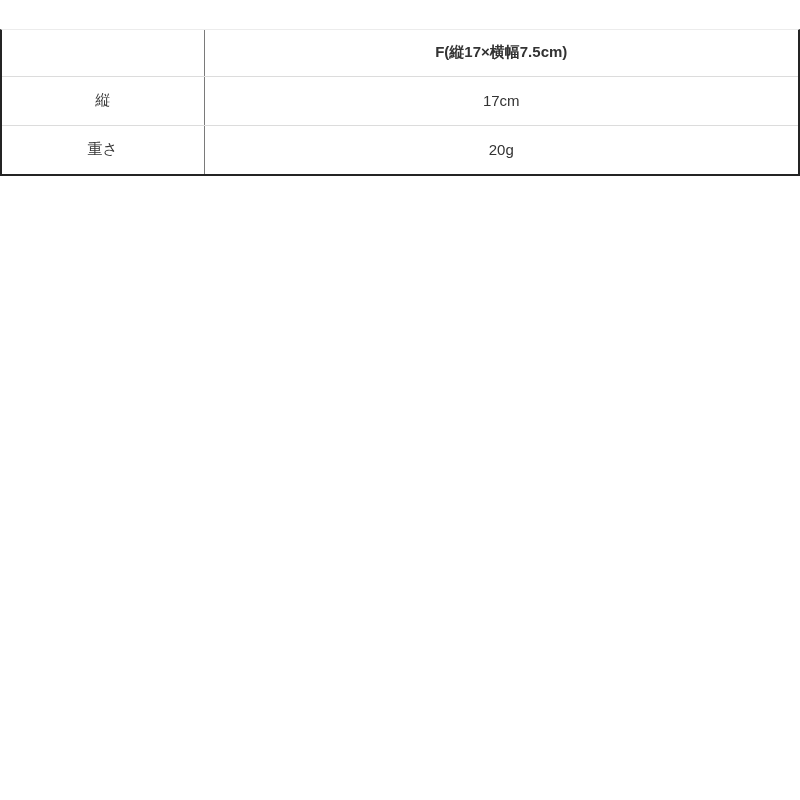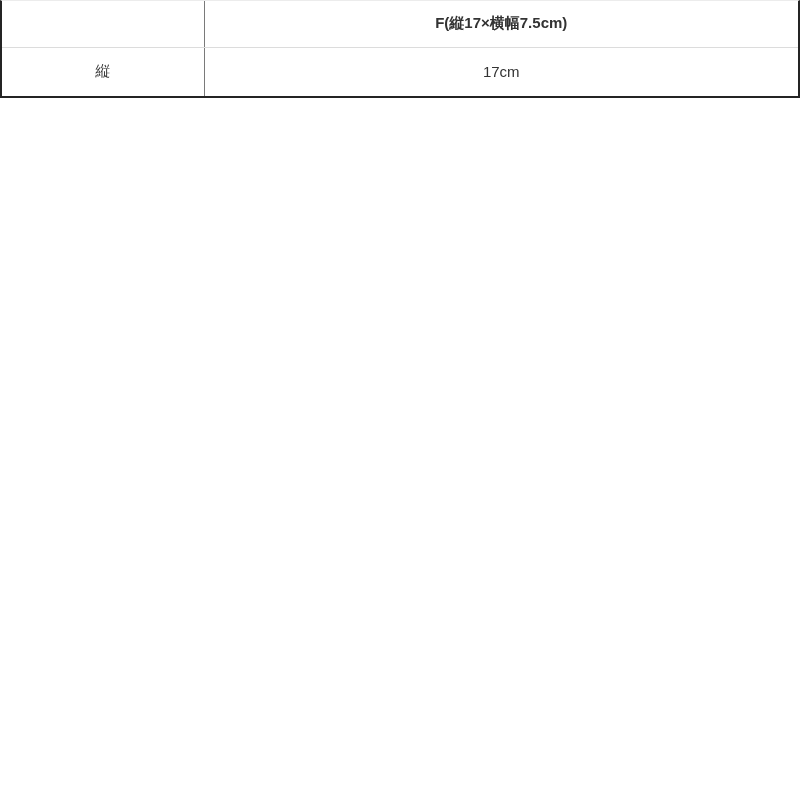--- a/index.html
+++ b/index.html
@@ -15,20 +15,21 @@
     height: 800px;
     background: #ffffff;
   }
   .spec-table-wrap {
     width: 800px;
     border-left: 2px solid #242424;
     border-right: 2px solid #242424;
     border-bottom: 2px solid #242424;
     border-top: 1px solid #ececec;
     background: #ffffff;
+    margin-top: 29px;
   }
   table.spec-table {
     width: 100%;
     border-collapse: collapse;
     table-layout: fixed;
   }
   table.spec-table th,
   table.spec-table td {
     text-align: center;
     vertical-align: middle;
@@ -60,16 +61,20 @@
       </colgroup>
       <tbody>
         <tr class="header-row">
           <th class="cell-corner"></th>
           <th class="cell-size">F(縦17×横幅7.5cm)</th>
         </tr>
         <tr class="data-row">
           <td class="cell-label">縦</td>
           <td class="cell-value">17cm</td>
         </tr>
+        <tr class="data-row">
+          <td class="cell-label">重さ</td>
+          <td class="cell-value">20g</td>
+        </tr>
       </tbody>
     </table>
   </div>
 </div>
 
 </body></html>

